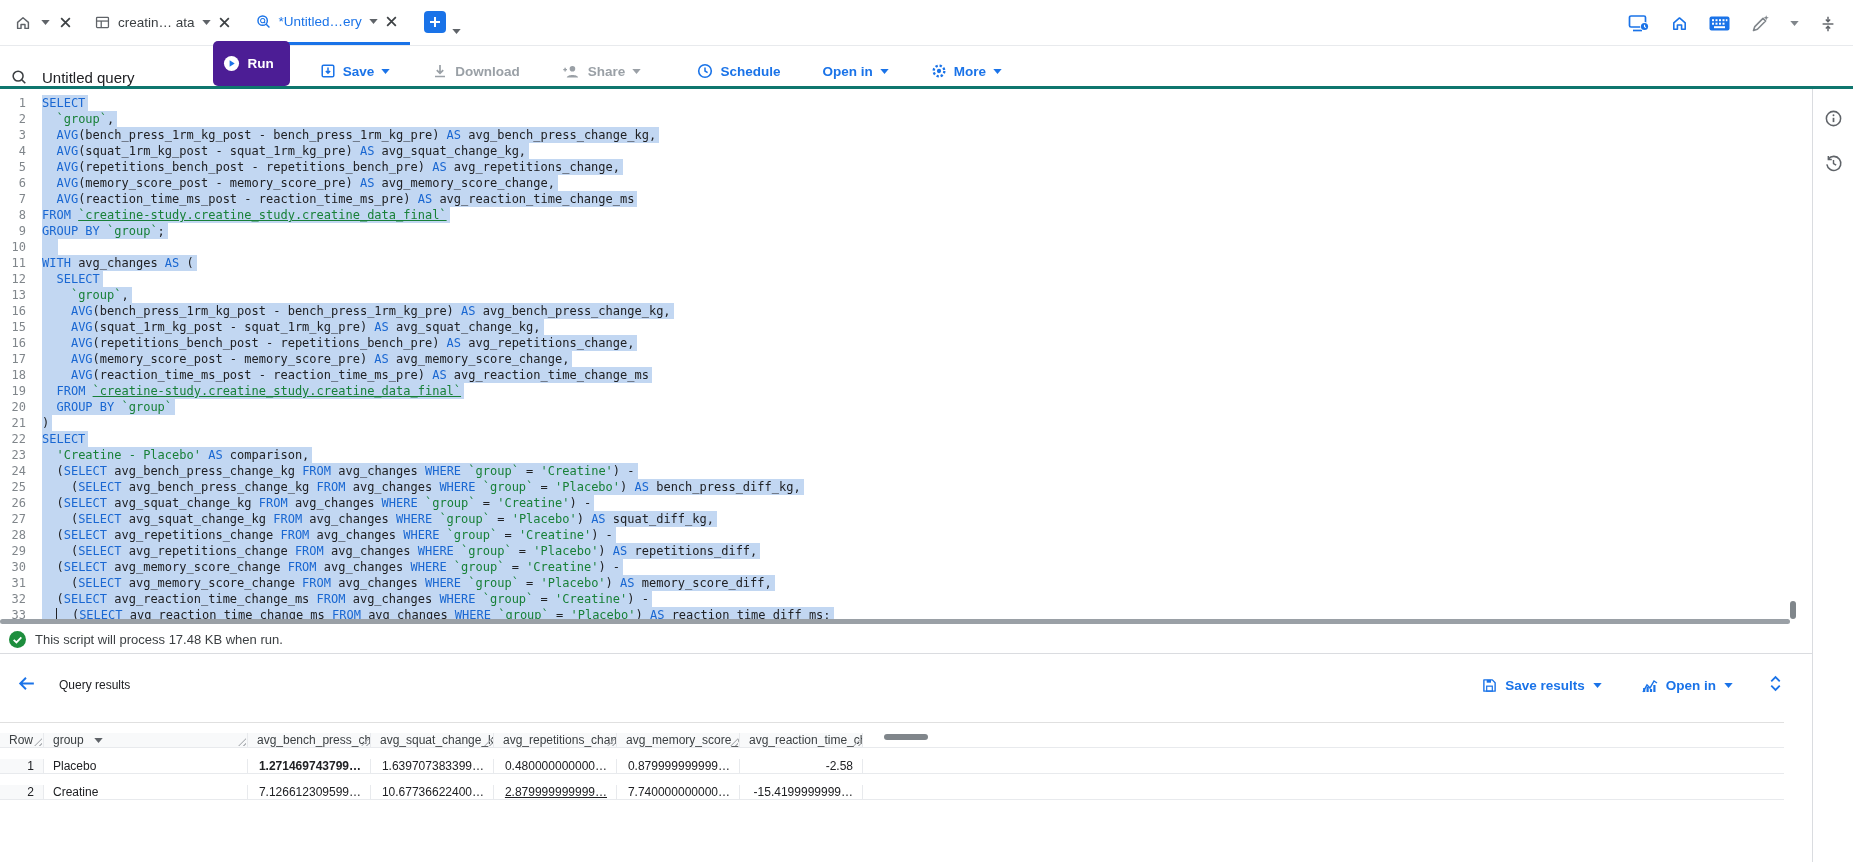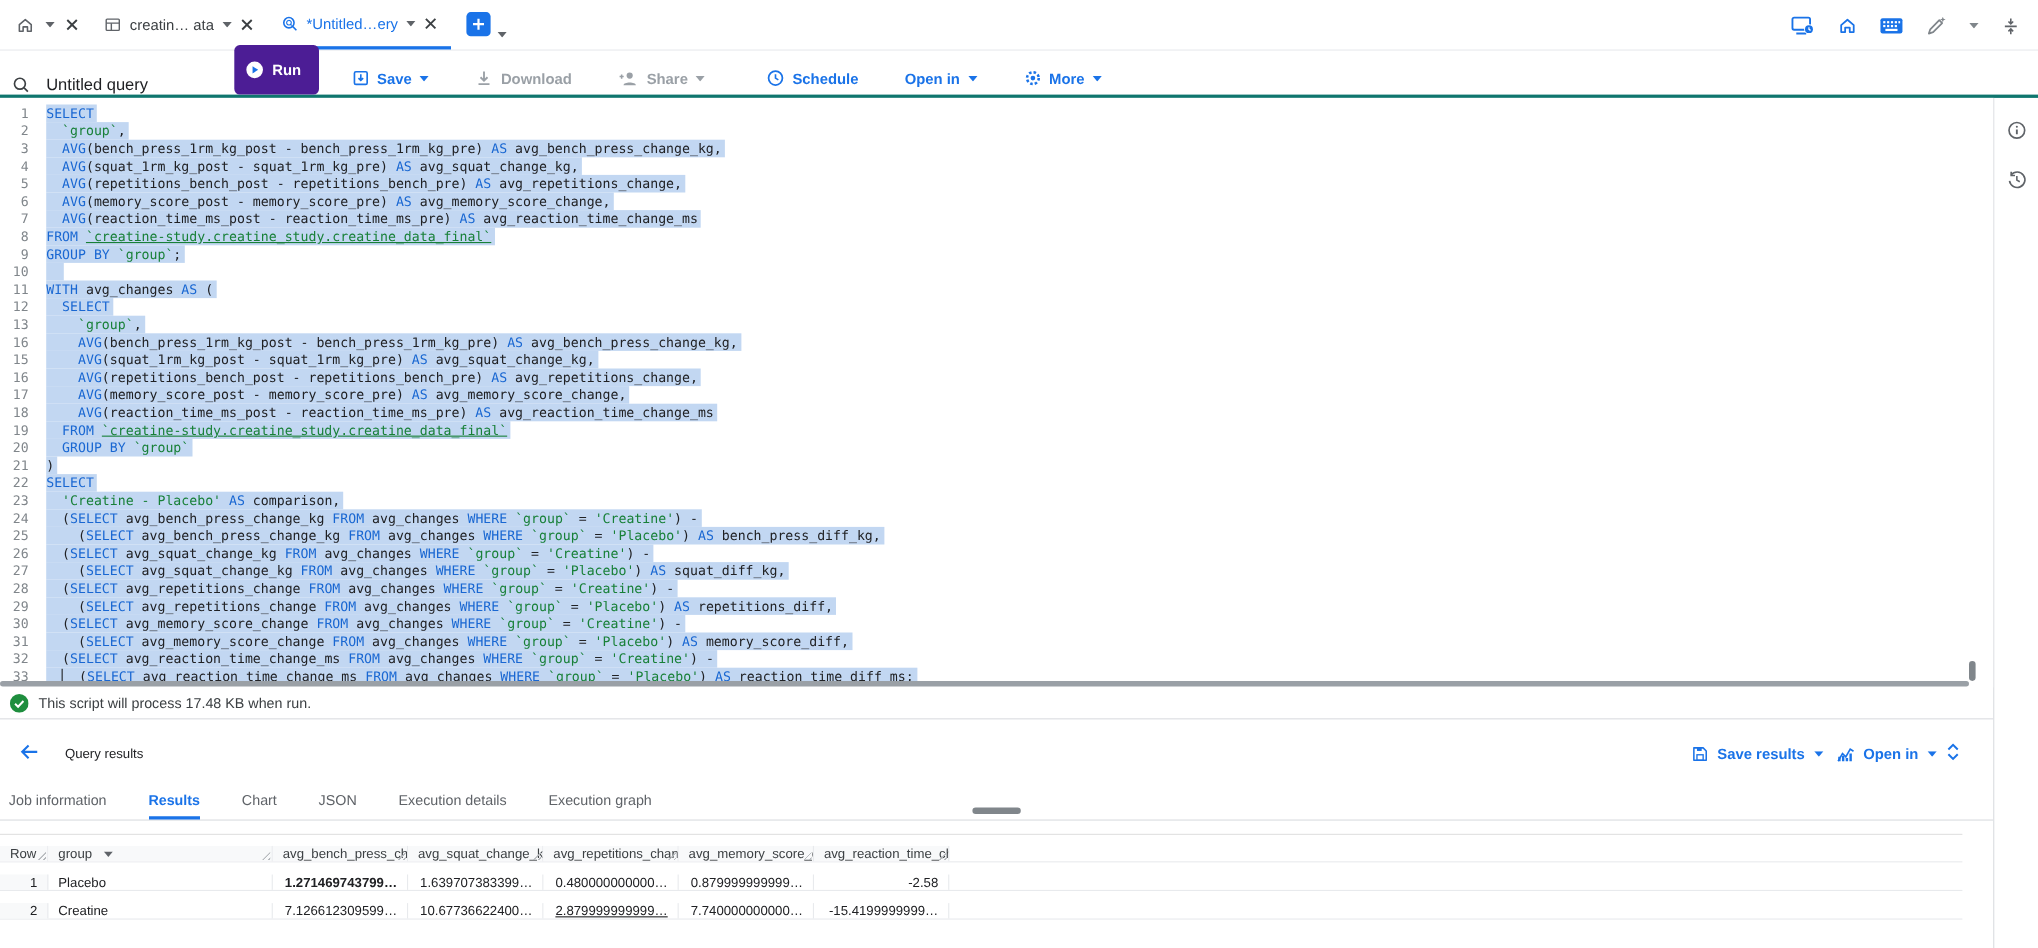--- a/index.html
+++ b/index.html
@@ -58,21 +58,21 @@
   .statusbar{height:28px;display:flex;align-items:center;gap:9px;padding-left:9px;
        border-bottom:1px solid #dadce0;font-size:13px;color:#3c4043;}
   .drag-pill{position:absolute;top:645px;left:calc(50% - 22px);width:44px;height:6px;border-radius:3px;
        background:#80868b;z-index:5;}
 
   
   .results-header{height:50px;display:flex;align-items:center;padding:6px 14px 0 12px;}
   .back-btn{border:none;background:transparent;color:#1a73e8;cursor:pointer;padding:4px;margin-right:18px;}
   .results-title{font-size:12px;color:#202124;}
   .rh-spacer{flex:1;}
-  .rh-actions{display:flex;align-items:center;margin-right:14px;}
+  .rh-actions{display:flex;align-items:center;gap:28px;margin-right:14px;}
   .rh-btn{display:flex;align-items:center;gap:8px;border:none;background:transparent;color:#1a73e8;
        font-size:13.5px;font-weight:bold;cursor:pointer;}
   .unfold-btn{border:none;background:transparent;color:#1a73e8;cursor:pointer;padding:2px;}
 
   .results-tabs{height:35px;display:flex;align-items:stretch;gap:38px;padding-left:8px;
        border-bottom:1px solid #dadce0;}
   .rtab{display:flex;align-items:center;font-size:13px;color:#5f6368;cursor:pointer;white-space:nowrap;}
   .rtab.active{color:#1a73e8;font-weight:bold;box-shadow:inset 0 -3px 0 #1a73e8;}
 
   
@@ -428,28 +428,20 @@
             <button class="unfold-btn">
               <span class="icon">
                 <svg width="13" height="17" viewBox="0 0 12 16">
                     <path d="M2 6 L6 2 L10 6 M2 10 L6 14 L10 10" fill="none" stroke="currentColor" stroke-width="1.7"></path>
                   </svg>
               </span>
             </button>
           </div>
         </div>
 
-        <nav class="results-tabs">
-          <div class="rtab">Job information</div>
-          <div class="rtab active">Results</div>
-          <div class="rtab">Chart</div>
-          <div class="rtab">JSON</div>
-          <div class="rtab">Execution details</div>
-          <div class="rtab">Execution graph</div>
-        </nav>
 
         <div class="rtable">
             <div class="tr head">
               <div class="th" style="width: 44px;">
                 <span>Row</span>
               </div>
               <div class="th" style="width: 204px;">
                 <span>group</span>
                 <span class="icon sort-caret">
                   <svg width="9" height="5" viewBox="0 0 10 6">

